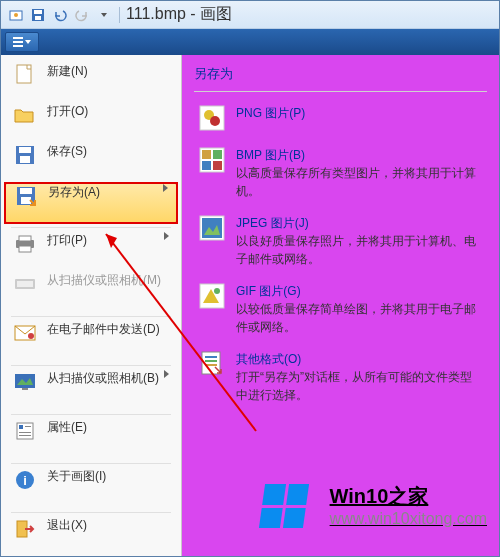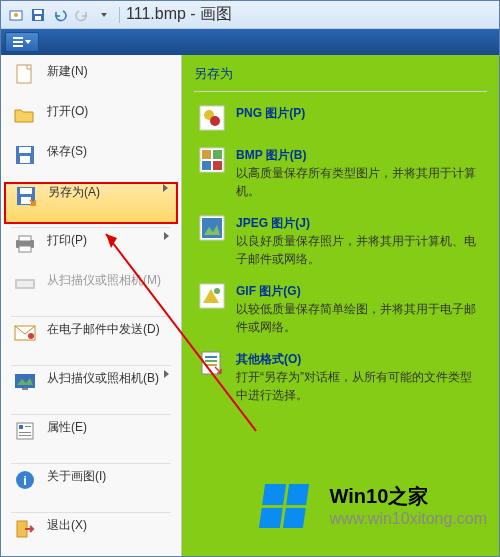--- a/index.html
+++ b/index.html
@@ -9,34 +9,34 @@
   .qat { display: flex; align-items: center; gap: 4px; }
   .qat-icon { width: 18px; height: 18px; display: flex; align-items: center; justify-content: center; }
   .title-sep { width: 1px; height: 16px; background: #a8bed6; margin: 0 6px; }
   .ribbon { height: 26px; background: linear-gradient(#2a66b0,#1a4a8a); display: flex; align-items: center; padding: 0 4px; }
   .file-btn { width: 34px; height: 20px; background: linear-gradient(#4a8ad0,#2a66b0); border: 1px solid #1a4a8a; border-radius: 2px; display: flex; align-items: center; justify-content: center; gap: 2px; }
   .file-btn-bars { display: flex; flex-direction: column; gap: 2px; }
   .file-btn-bars span { width: 10px; height: 2px; background: #fff; }
   .triangle-down { width: 0; height: 0; border-left: 3px solid transparent; border-right: 3px solid transparent; border-top: 4px solid #fff; }
   .menu-body { display: flex; height: calc(100% - 54px); background: #fff; }
   .left-col { width: 181px; border-right: 1px solid #c8c8c8; background: #f8f8f8; padding: 8px 4px; }
-  .right-col { flex: 1; padding: 10px 12px; background: #84cc16; }
+  .right-col { flex: 1; padding: 10px 12px; background: #d946ef; }
   .menu-item { display: flex; align-items: flex-start; height: 40px; padding: 0 8px; font-size: 12px; color: #333; border-radius: 2px; position: relative; }
   .menu-item.highlighted { background: linear-gradient(#ffe9a8,#ffd768); border: 1px solid #e8a030; }
   .red-box { position: absolute; left: -2px; top: -2px; right: -2px; bottom: -2px; border: 2px solid #e00000; pointer-events: none; }
   .menu-item .mi-icon { width: 24px; height: 24px; margin-right: 10px; display: flex; align-items: center; justify-content: center; }
   .menu-item .arrow { margin-left: auto; width: 0; height: 0; border-top: 4px solid transparent; border-bottom: 4px solid transparent; border-left: 5px solid #666; }
   .sep { height: 1px; background: #e0e0e0; margin: 4px 6px; }
   .right-title { font-size: 13px; color: #003399; margin-bottom: 8px; }
   .right-sep { height: 1px; background: #d0d0d0; margin-bottom: 6px; }
   .fmt-item { display: flex; padding: 6px 4px; margin-bottom: 2px; border-radius: 2px; }
   .fmt-icon { width: 28px; height: 28px; margin-right: 10px; flex-shrink: 0; display: flex; align-items: center; justify-content: center; }
   .fmt-text { font-size: 12px; color: #333; line-height: 1.5; }
-  .fmt-title { font-weight: bold; color: #003399; }
-  .watermark { position: absolute; right: 12px; bottom: 28px; display: flex; align-items: center; gap: 24px; }
+  .fmt-title { font-weight: normal; color: #003399; }
+  .watermark { position: absolute; right: 12px; bottom: 28px; display: flex; align-items: center; gap: 24px; text-decoration: underline; }
   .win-logo { display: grid; grid-template-columns: 1fr 1fr; grid-template-rows: 1fr 1fr; gap: 3px; width: 44px; height: 44px; transform: skewX(-8deg); }
   .win-logo span { background: #0a8cf0; }
   .wm-text { }
   .wm-main { font-size: 20px; font-weight: bold; color: #000; }
   .wm-sub { font-size: 16px; color: #888; }
   .red-arrow { position: absolute; pointer-events: none; }
   svg { display: block; }
 </style>
 </head>
 <body>

